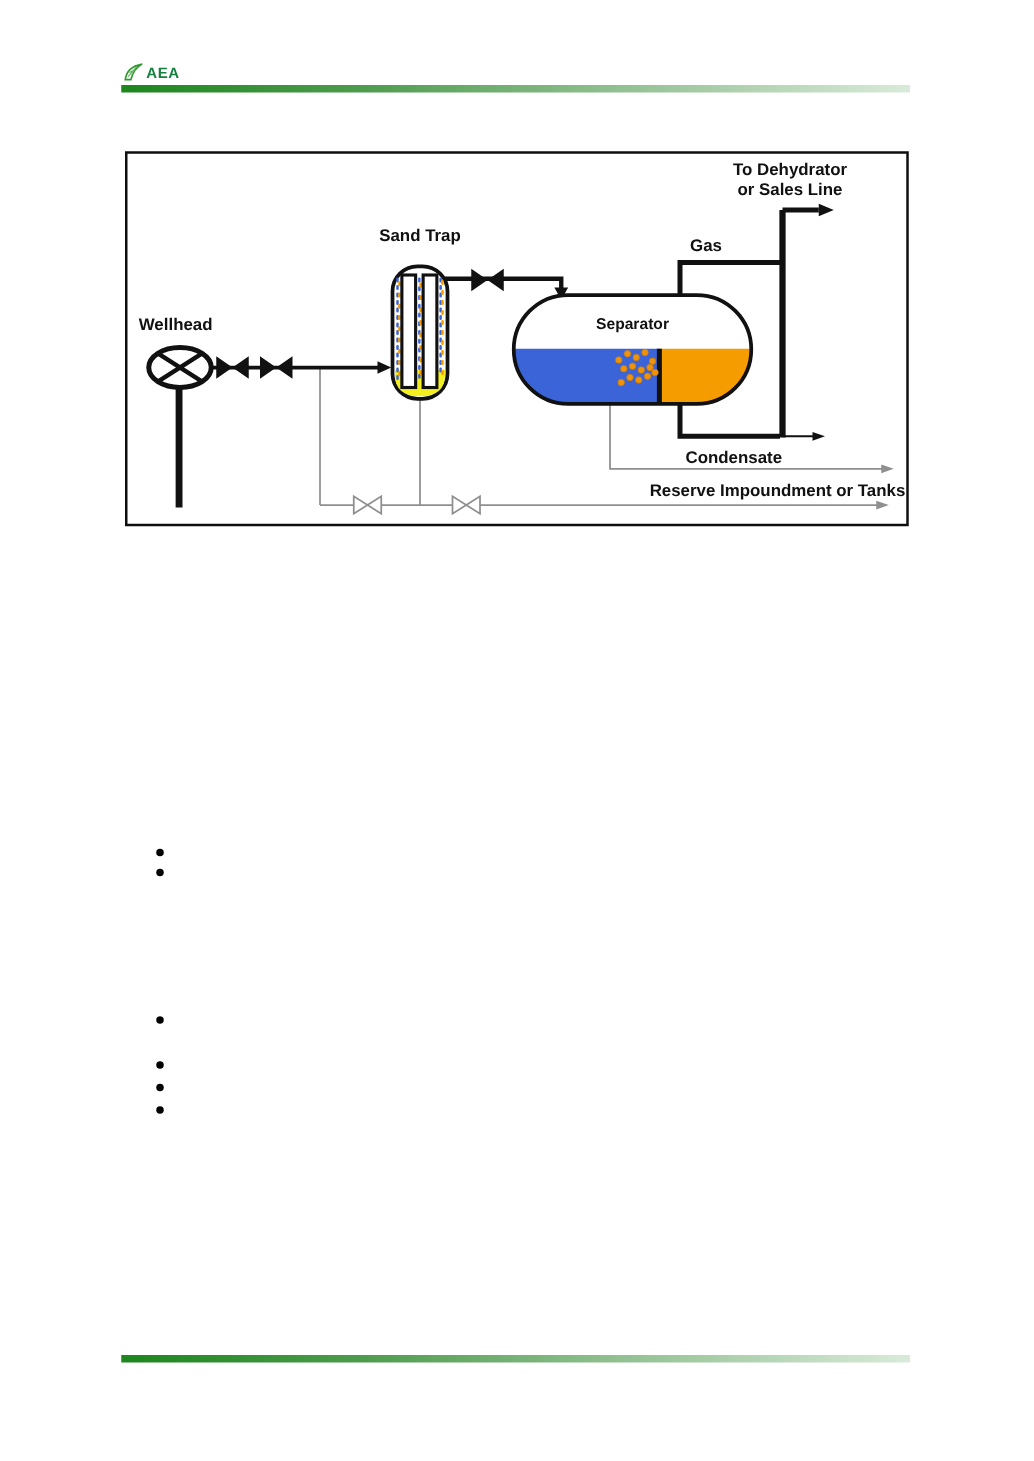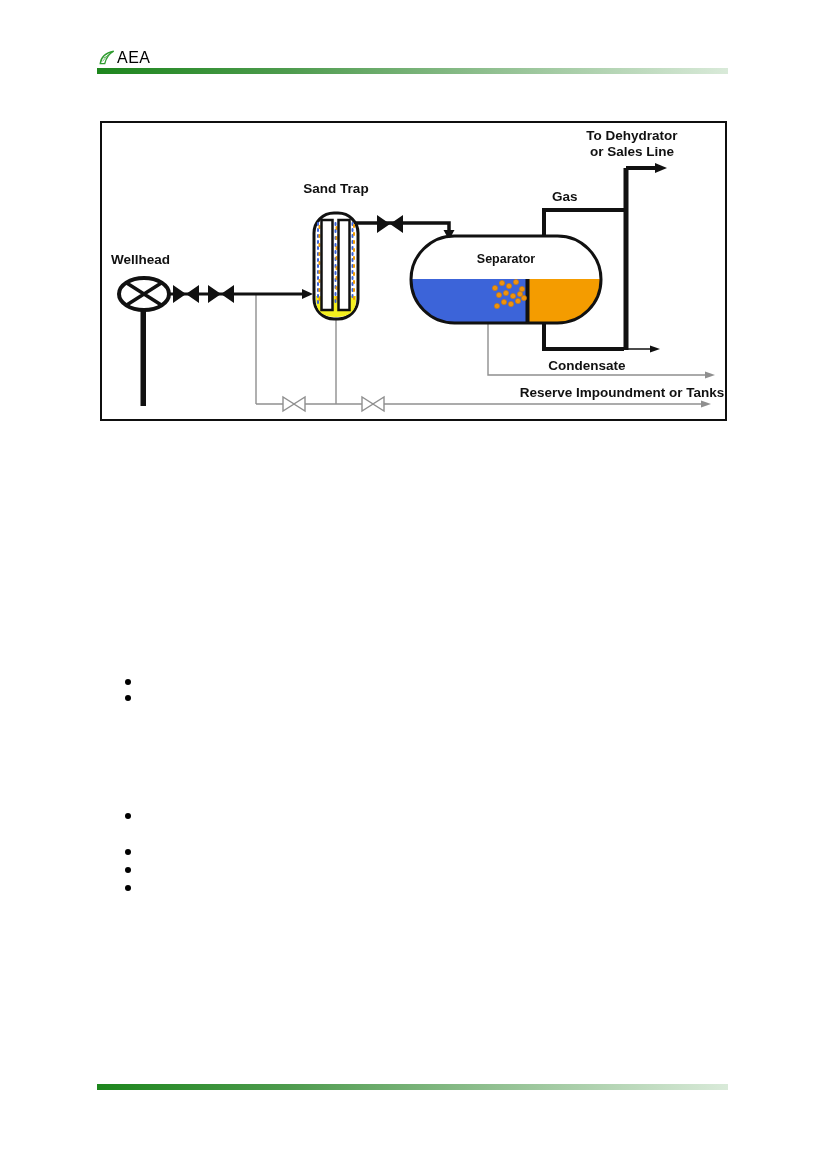--- a/index.html
+++ b/index.html
@@ -2,21 +2,21 @@
 <html><head>
 <meta charset="utf-8">
 <style>
   html,body{margin:0;padding:0;background:#ffffff;}
   .page{
     position:relative;width:827px;height:1169px;background:#ffffff;overflow:hidden;
     font-family:"Liberation Sans",sans-serif;
   }
   
   .brand{position:absolute;left:98px;top:48px;height:20px;display:flex;align-items:center;gap:1px;}
-  .brand-text{color:#000000;font-weight:normal;font-size:16px;letter-spacing:.5px;}
+  .brand-text{color:#15803d;font-weight:bold;font-size:12px;letter-spacing:.5px;}
   .rule{position:absolute;left:97px;width:631px;height:6px;
         background:linear-gradient(90deg,#1d861d 0%,#4d9b4d 30%,#8fbf8f 62%,#d9ead9 100%);}
   .rule.header-rule{top:68px;}
   .rule.footer-rule{top:1084px;}
   
   .figure{position:absolute;left:100px;top:121px;width:627px;height:300px;
           border:2px solid #0f0f0f;background:#ffffff;box-sizing:border-box;}
   .figure svg{position:absolute;left:0;top:0;}
   svg text{font-family:"Liberation Sans",sans-serif;font-weight:bold;fill:#111111;}
   

